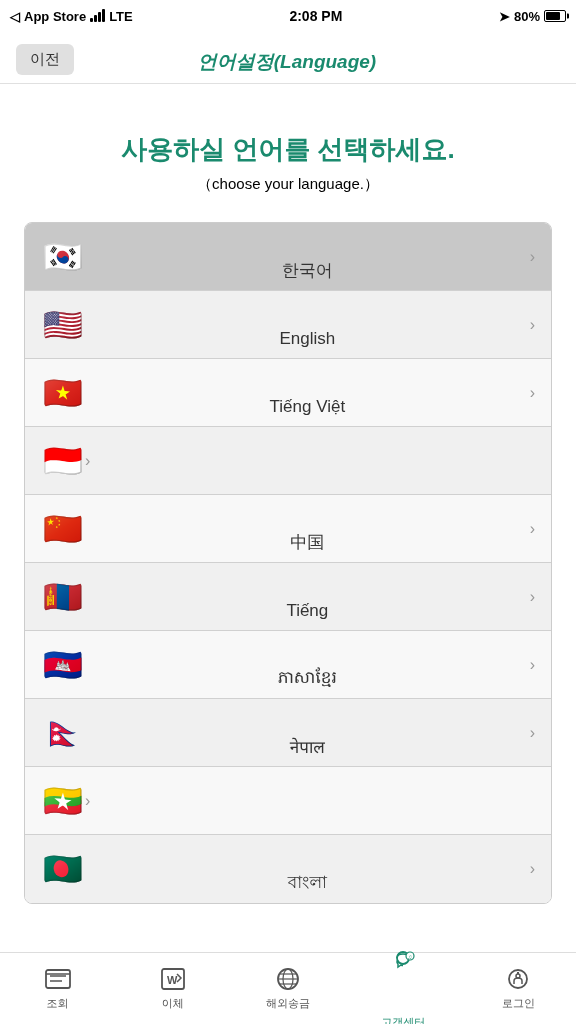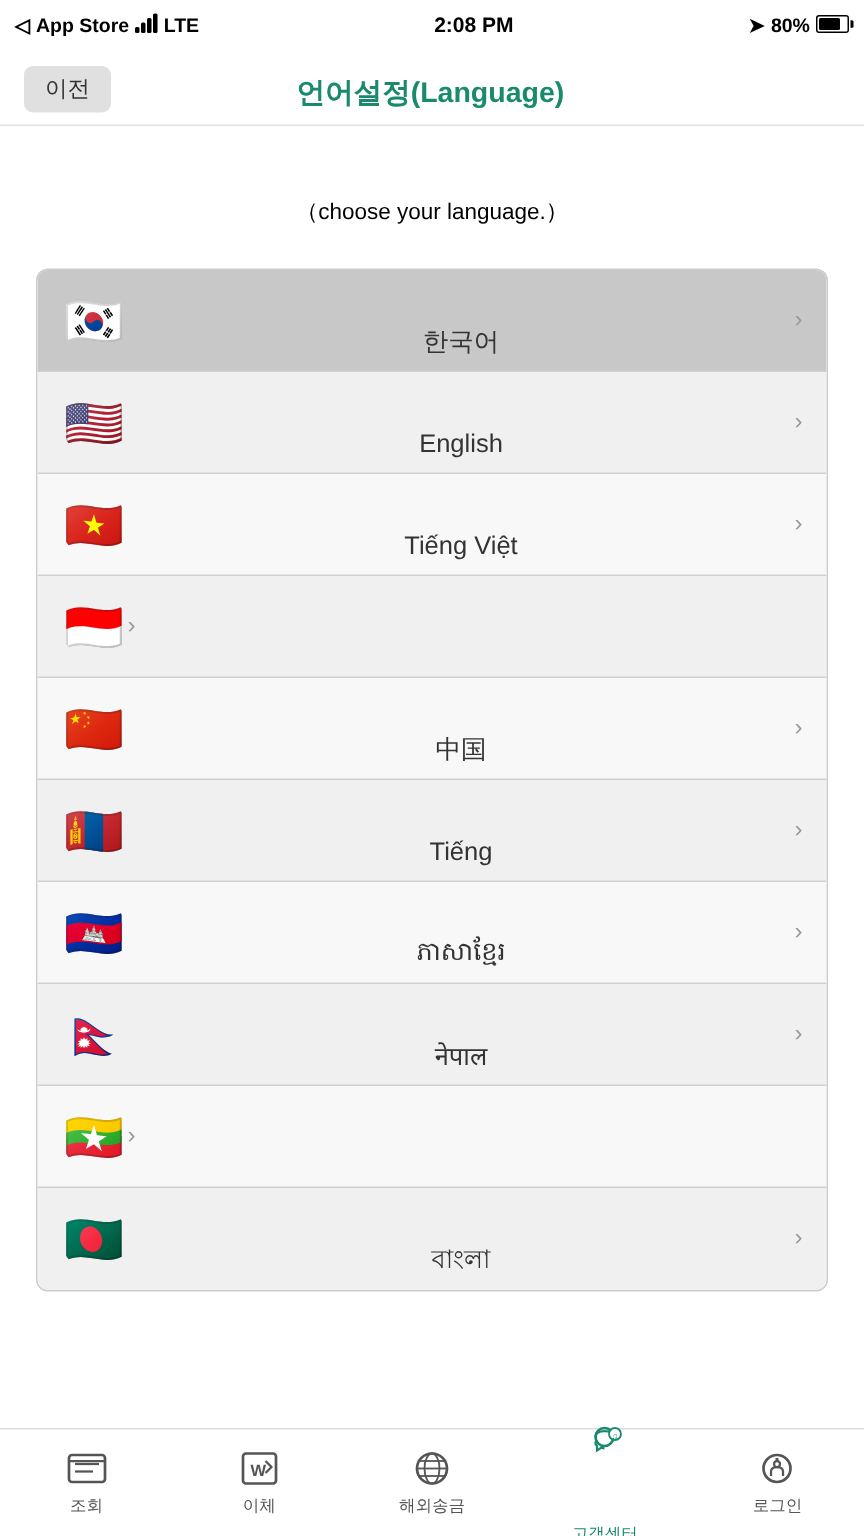--- a/index.html
+++ b/index.html
@@ -97,20 +97,21 @@
       color: #333;
       cursor: pointer;
     }
     .nav-title {
       flex: 1;
       text-align: center;
       font-size: 19px;
       font-weight: 600;
       color: #1a8a6e;
       margin-right: 60px;
+      font-style: italic;
     }
 
     
     .page-header {
       text-align: center;
       padding: 48px 20px 28px;
     }
     .page-header-title {
       font-size: 26px;
       font-weight: 700;
@@ -254,20 +255,21 @@
     </div>
   </div>
 </div>
 
 <div class="nav-bar">
   <button class="back-button">이전</button>
   <div class="nav-title">언어설정(Language)</div>
 </div>
 
 <div class="page-header">
+  <div class="page-header-title">사용하실 언어를 선택하세요.</div>
   <div class="page-header-subtitle">（choose your language.）</div>
 </div>
 
 <div class="language-list-container">
 <div class="language-item">
       <div class="flag-circle">🇰🇷</div>
       <span class="lang-name">한국어</span>
       <span class="chevron">›</span>
     </div>
     <div class="language-item">

